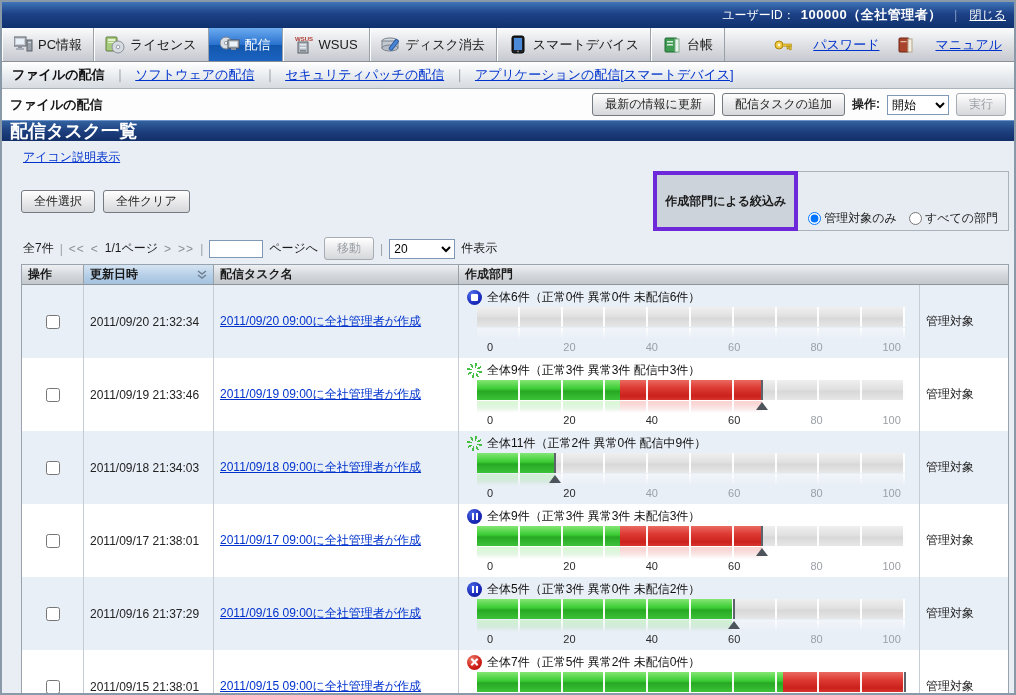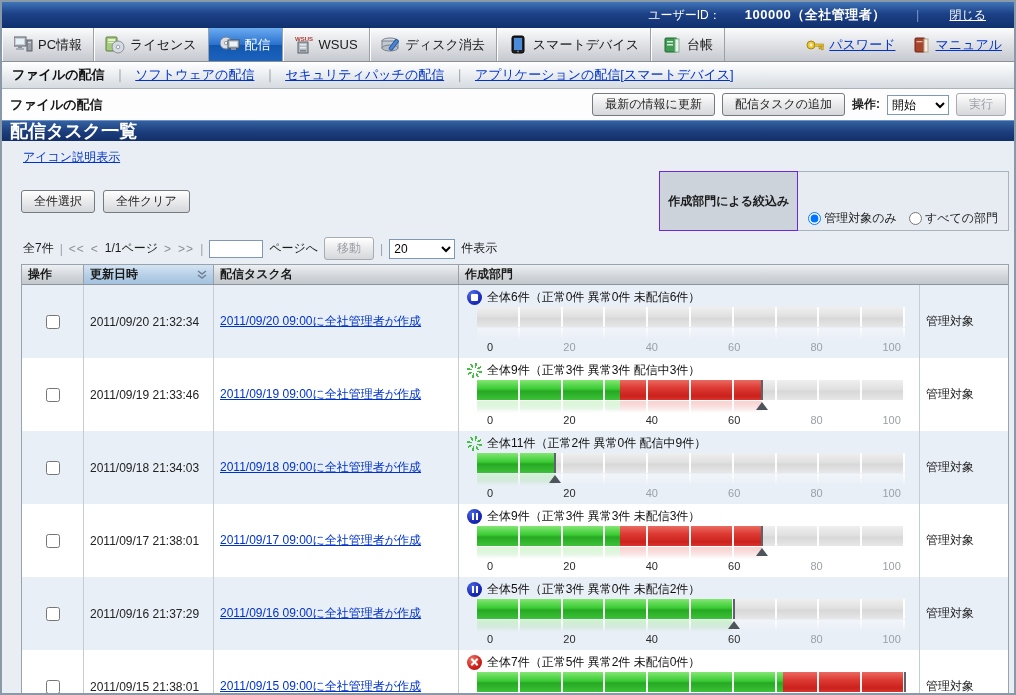--- a/index.html
+++ b/index.html
@@ -10,42 +10,42 @@
   }
   .page {
     width:1016px; height:695px; border:2px solid #8a99a8;
     display:flex; flex-direction:column; background:#e9eef5; overflow:hidden;
   }
   
   .topbar {
     height:26px; flex:0 0 26px;
     background: linear-gradient(to bottom,#3f74b8 0%,#1d4187 45%,#10316e 100%);
     display:flex; align-items:center; justify-content:flex-end;
-    padding-right:28px; color:#fff; font-size:12px; gap:24px;
+    padding-right:8px; color:#fff; font-size:12px; gap:6px;
   }
   .topbar b { font-size:13px; letter-spacing:0.5px; }
   .topbar .sep { color:#9ab0d4; margin:0 2px; }
   .topbar a { color:#fff; text-decoration:underline; cursor:pointer; }
   
   .toolbar {
     height:34px; flex:0 0 34px;
     background: linear-gradient(to bottom,#fbfbfc 0%,#dddfe3 55%,#c6c9cf 100%);
     border-bottom:1px solid #8b9097; display:flex; align-items:stretch;
   }
   .tab {
     display:flex; align-items:center; gap:5px; padding:0 11px;
     border-right:1px solid #9aa0a8; box-shadow: inset 1px 0 0 #ffffff;
     font-size:13px; color:#1a1a1a; cursor:pointer; white-space:nowrap;
   }
   .tab.active {
     background: linear-gradient(to bottom,#6babf0 0%,#2a72cf 50%,#1257ae 52%,#1b63c0 100%);
     color:#fff; box-shadow:none;
   }
   .toolbar-right { margin-left:auto; display:flex; align-items:center; gap:16px; padding:0 12px; }
-  .toolbar-right a { color:#0033cc; text-decoration:underline; font-size:13px; cursor:pointer; display:flex; align-items:center; gap:4px; }
+  .toolbar-right a { color:#0033cc; text-decoration:underline; font-size:13px; cursor:pointer; display:flex; align-items:center; gap:20px; }
   .ticon { display:inline-flex; width:20px; height:20px; align-items:center; justify-content:center; }
   
   .subnav {
     height:27px; flex:0 0 27px;
     background: linear-gradient(to bottom,#ffffff 0%,#e6eaee 60%,#d6dbe1 100%);
     border-bottom:1px solid #aab2ba;
     display:flex; align-items:center; gap:9px; padding-left:10px; font-size:13px;
   }
   .subnav .current { font-weight:bold; color:#111; }
   .subnav a { color:#0033cc; text-decoration:underline; cursor:pointer; }
@@ -74,21 +74,21 @@
     display:flex; align-items:center; padding-left:8px;
   }
   
   .content { flex:1 1 auto; background:#e9eef5; padding:6px 5px 0 19px; overflow:hidden; }
   .icon-help { font-size:12px; margin:2px 0 5px 2px; }
   .icon-help a { color:#0033cc; text-decoration:underline; cursor:pointer; }
   .bulk-row { display:flex; align-items:center; margin-bottom:6px; }
   .bulk-row .left { display:flex; gap:8px; }
   .filter-group { margin-left:auto; display:flex; align-items:stretch; font-size:12px; }
   .filter-label {
-    background:#ccd3db; border:1px solid #6d28d9; padding:3px 8px; font-weight:bold; color:#1a1a1a;
+    background:#ccd3db; border:4px solid #6d28d9; padding:3px 8px; font-weight:bold; color:#1a1a1a;
     display:flex; align-items:center;
   }
   .filter-options {
     background:#e7ecf2; border:1px solid #aab2bb; border-left:none; padding:3px 10px;
     display:flex; align-items:center; gap:12px;
   }
   .filter-options label { display:flex; align-items:center; gap:3px; cursor:pointer;margin-top:35px; }
   .pager {
     display:flex; align-items:center; gap:6px; font-size:12px; margin:2px 0 4px 2px; color:#1a1a1a;
   }

